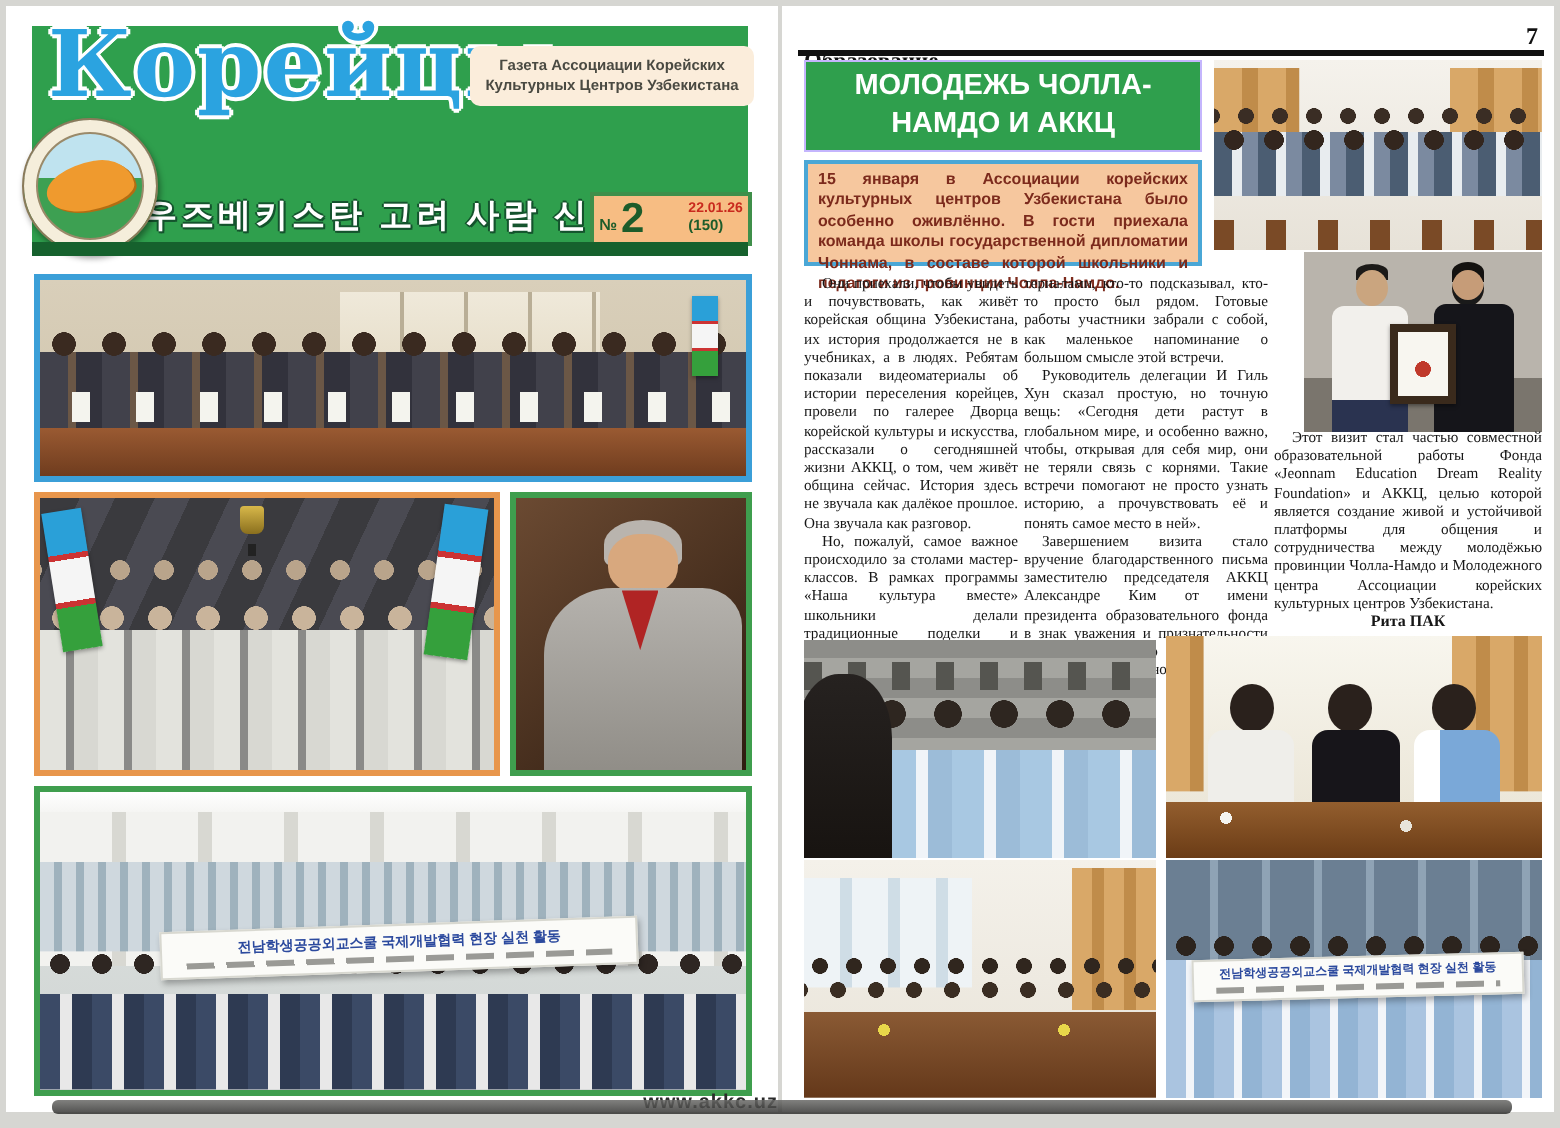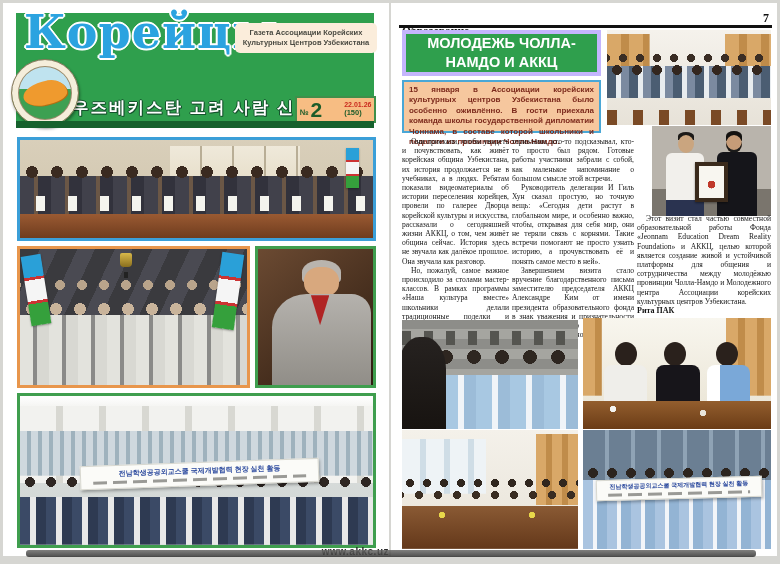--- a/index.html
+++ b/index.html
@@ -96,34 +96,34 @@
 
   .url-left{position:absolute;left:0;top:543px;width:100%;text-align:right;
       font-size:10px;font-weight:bold;color:#2a2a2a;letter-spacing:.5px;}
 
   
   .rp-head-sec{left:11px;top:22px;font-family:"Liberation Serif",serif;font-weight:bold;font-size:11.5px;color:#111;}
   .rp-head-center{left:0;top:12px;width:100%;text-align:center;font-family:"Liberation Serif",serif;font-size:8px;color:#222;}
   .rp-head-page{right:8px;top:8px;font-family:"Liberation Serif",serif;font-weight:bold;font-size:12px;color:#111;}
   .rp-rule{left:8px;top:22px;width:373px;height:2.5px;background:#111;}
 
-  .headline-box{left:11px;top:27px;width:199px;height:46px;background:#2f9f4d;border:4px solid #c4b5fd;box-sizing:border-box;
+  .headline-box{left:11px;top:27px;width:199px;height:46px;background:#2f9f4d;border:1px solid #c4b5fd;box-sizing:border-box;
       display:flex;align-items:center;justify-content:center;text-align:center;
       color:#fff;font-weight:bold;font-size:14.5px;line-height:1.3;}
   .lead-box{left:11px;top:77px;width:199px;height:53px;background:#f6c79e;border:2px solid #4aa7d6;box-sizing:border-box;
       padding:3px 5px;color:#7c2a1c;font-weight:bold;font-size:8px;line-height:1.3;text-align:justify;}
 
   .col{position:absolute;font-family:"Liberation Serif",serif;font-size:7.6px;line-height:9.2px;
       color:#161616;text-align:justify;}
   .col p{margin:0;text-indent:9px;font-family:Liberation Serif, serif;}
   .col p.noindent{text-indent:0;}
   #col1{left:11px;top:134px;width:107px;height:183px;}
   #col2{left:121px;top:134px;width:122px;height:183px;}
   #col3{left:246px;top:211px;width:134px;height:100px;}
-  .byline{text-align:left;font-weight:bold;margin-top:1px;font-size:8px;}
+  .byline{text-align:center;font-weight:bold;margin-top:1px;font-size:8px;}
 
   
   #pr-top{left:216px;top:27px;width:164px;height:95px;
     background:
       radial-gradient(circle 5px at 10px 6px,#33261e 97%,transparent) 0 42%/20px 15px repeat-x,
       radial-gradient(circle 4px at 8px 5px,#3a2d24 97%,transparent) 8px 28%/17px 13px repeat-x,
       repeating-linear-gradient(90deg,#7a4a26 0 10px,transparent 10px 26px) 0 100%/100% 16% no-repeat,
       repeating-linear-gradient(90deg,#4b5d72 0 9px,#e8ecef 9px 14px,#7b8aa0 14px 22px) 0 58%/100% 34% no-repeat,
       repeating-linear-gradient(90deg,#d9a868 0 14px,#c08c4a 14px 22px) 0 12%/26% 66% no-repeat,
       repeating-linear-gradient(90deg,#d9a868 0 14px,#c08c4a 14px 22px) 100% 12%/28% 66% no-repeat,

